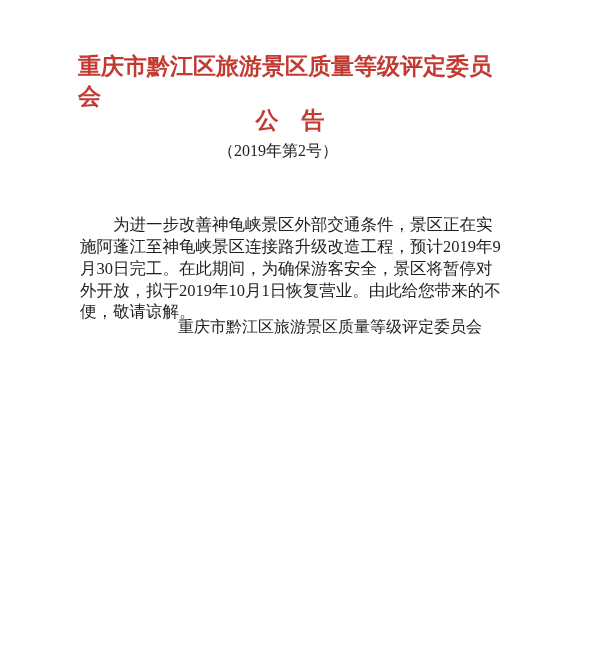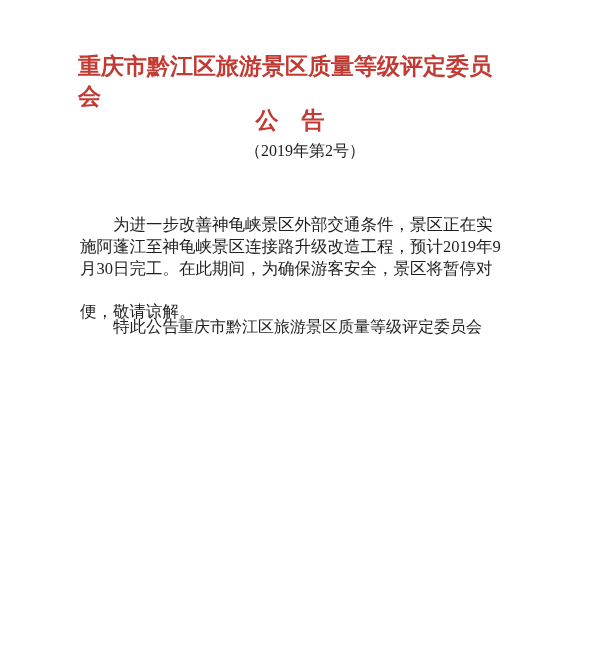--- a/index.html
+++ b/index.html
@@ -37,21 +37,21 @@
     width: 420px;
     text-align: center;
     font-size: 23px;
     line-height: 30px;
     font-weight: bold;
     color: #c23a32;
     white-space: nowrap;
   }
   .doc-number {
     position: absolute;
-    left: 95px;
+    left: 68px;
     top: 140px;
     width: 420px;
     text-align: center;
     font-size: 16px;
     line-height: 22px;
     color: #1e1e1e;
     white-space: nowrap;
   }
   .body-line {
     position: absolute;
@@ -100,20 +100,20 @@
     <div class="title-line">会</div>
   </div>
 
   <div class="heading">公　告</div>
 
   <div class="doc-number">（2019年第2号）</div>
 
   <div class="body-line bl1 indent-2em">为进一步改善神龟峡景区外部交通条件，景区正在实</div>
   <div class="body-line bl2">施阿蓬江至神龟峡景区连接路升级改造工程，预计2019年9</div>
   <div class="body-line bl3">月30日完工。在此期间，为确保游客安全，景区将暂停对</div>
+  <div class="body-line bl4">外开放，拟于2019年10月1日恢复营业。由此给您带来的不</div>
   <div class="body-line bl5">便，敬请谅解。</div>
 
-  <div class="body-line bl-closing indent-2em">特此公告</div>
 
   <div class="sig-org">重庆市黔江区旅游景区质量等级评定委员会</div>
 
 
 </div>
 
 </body></html>

